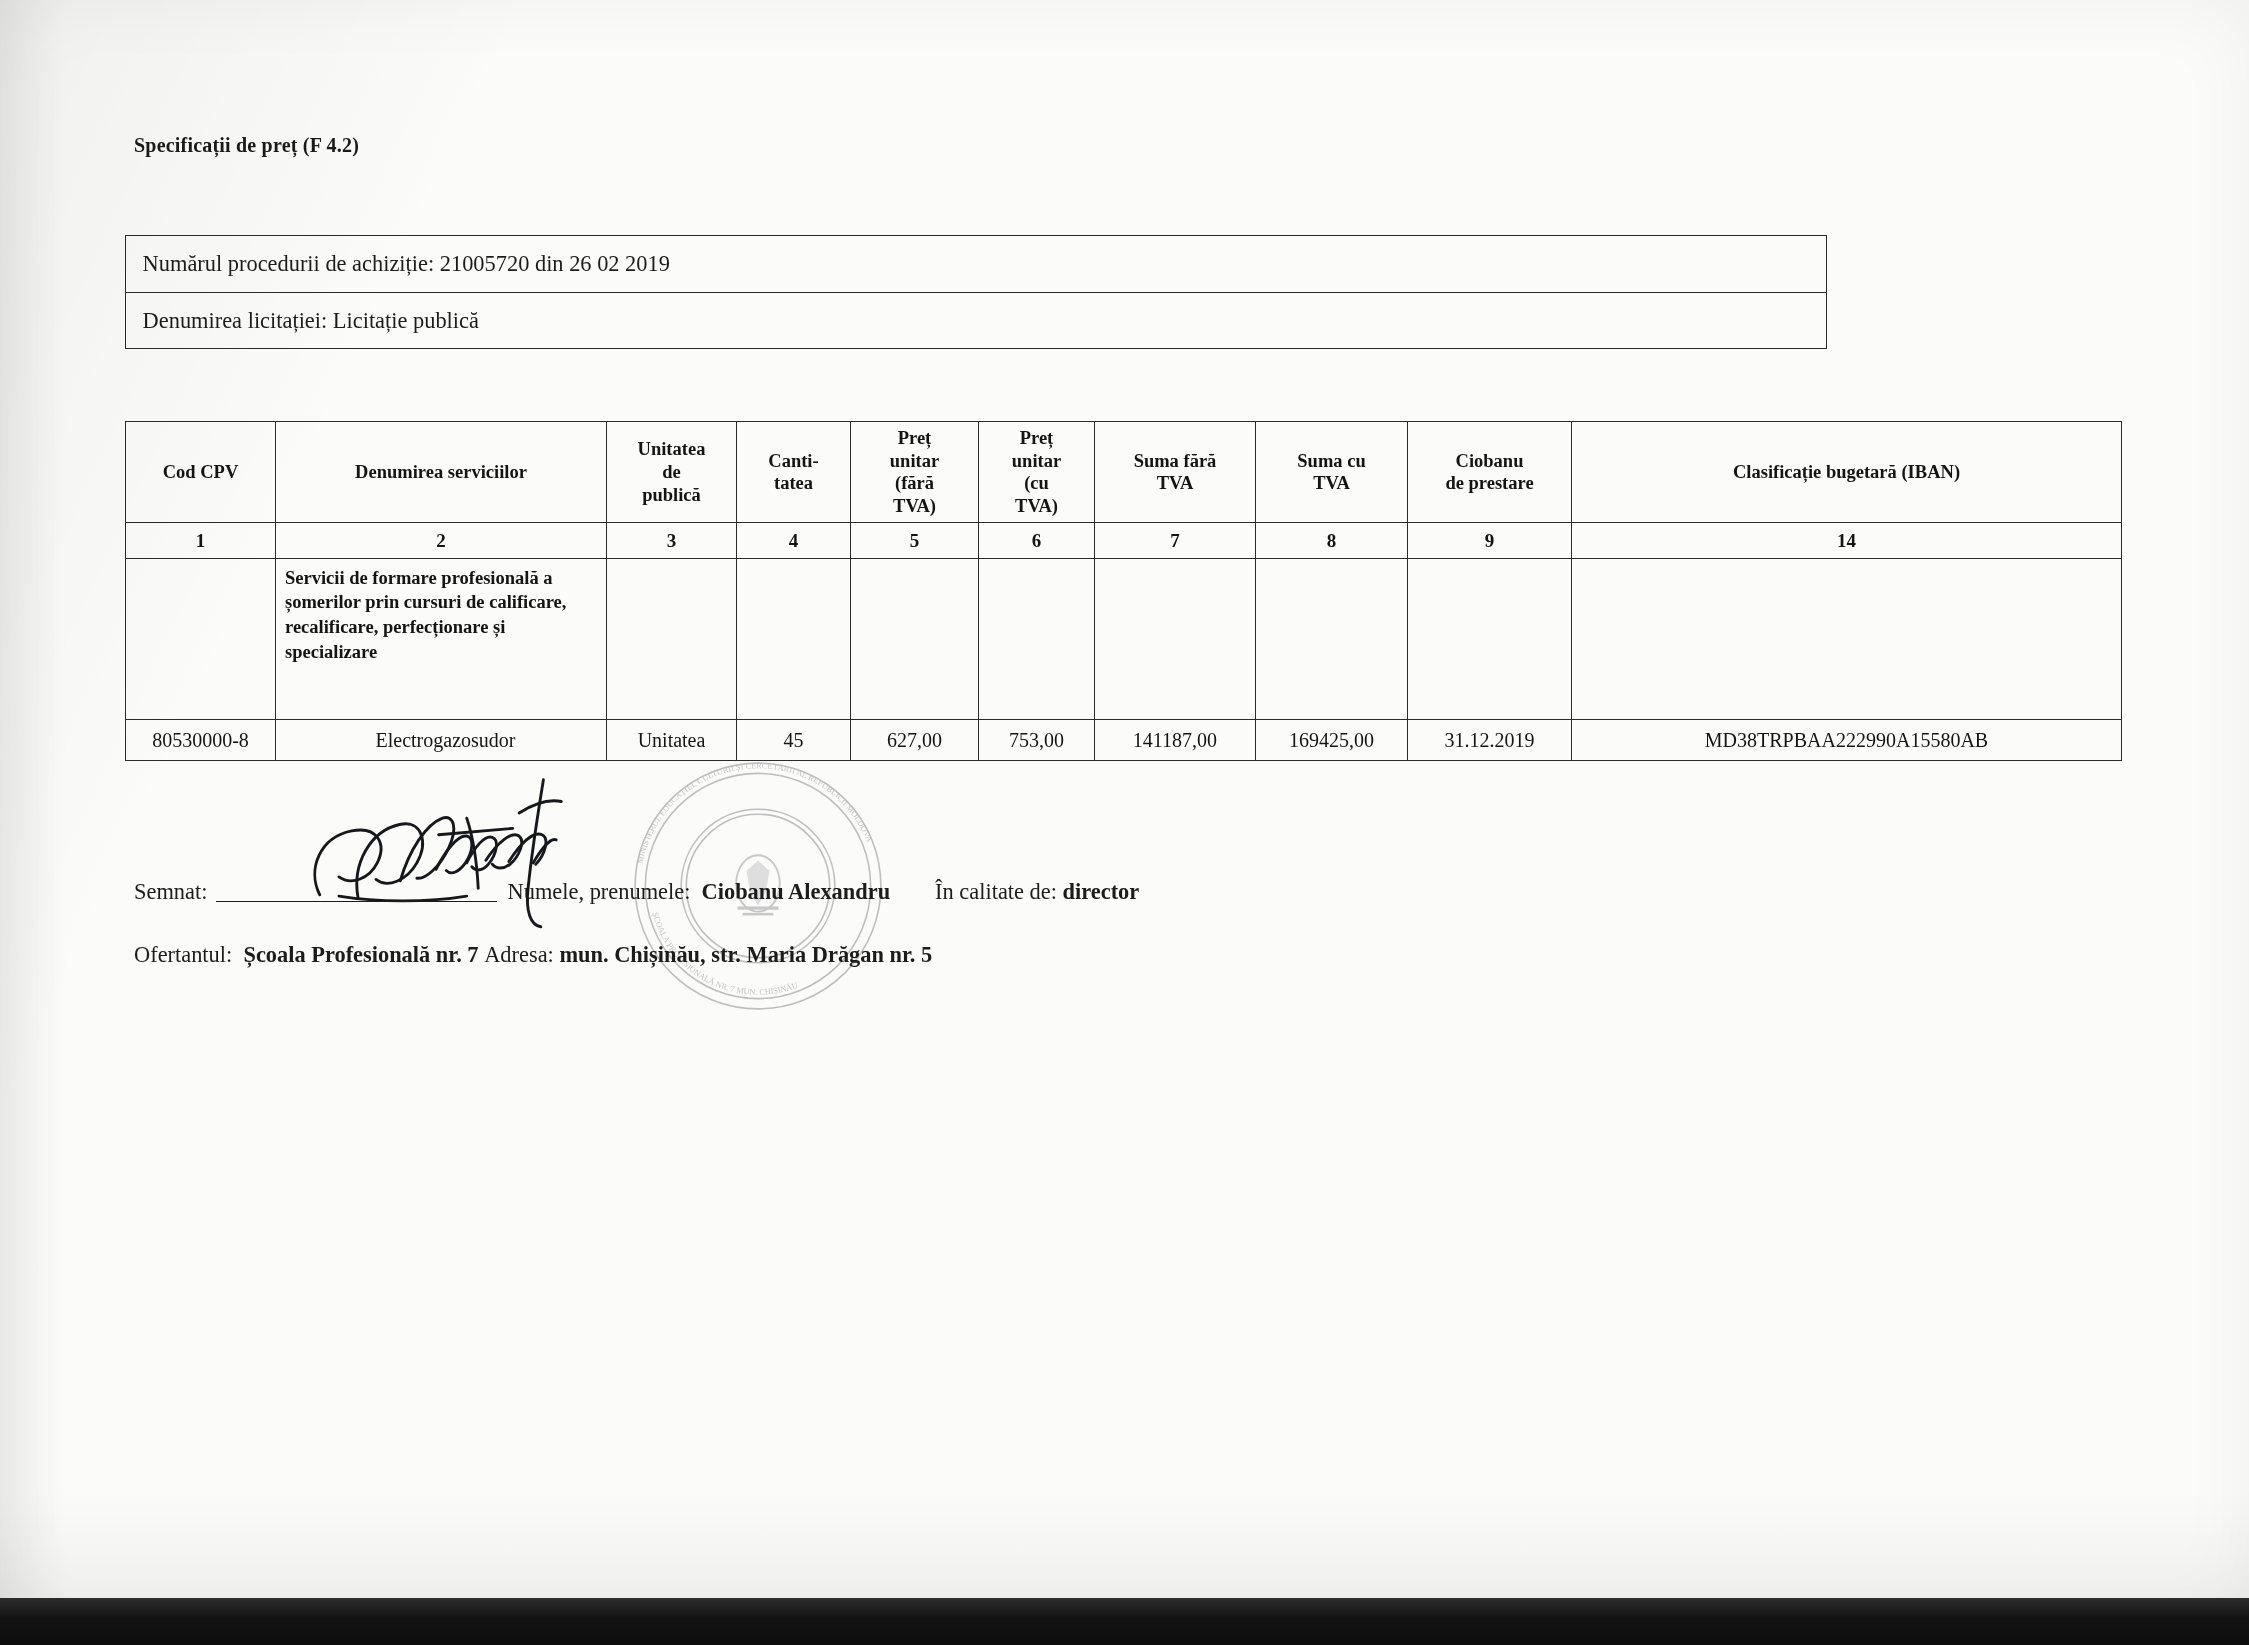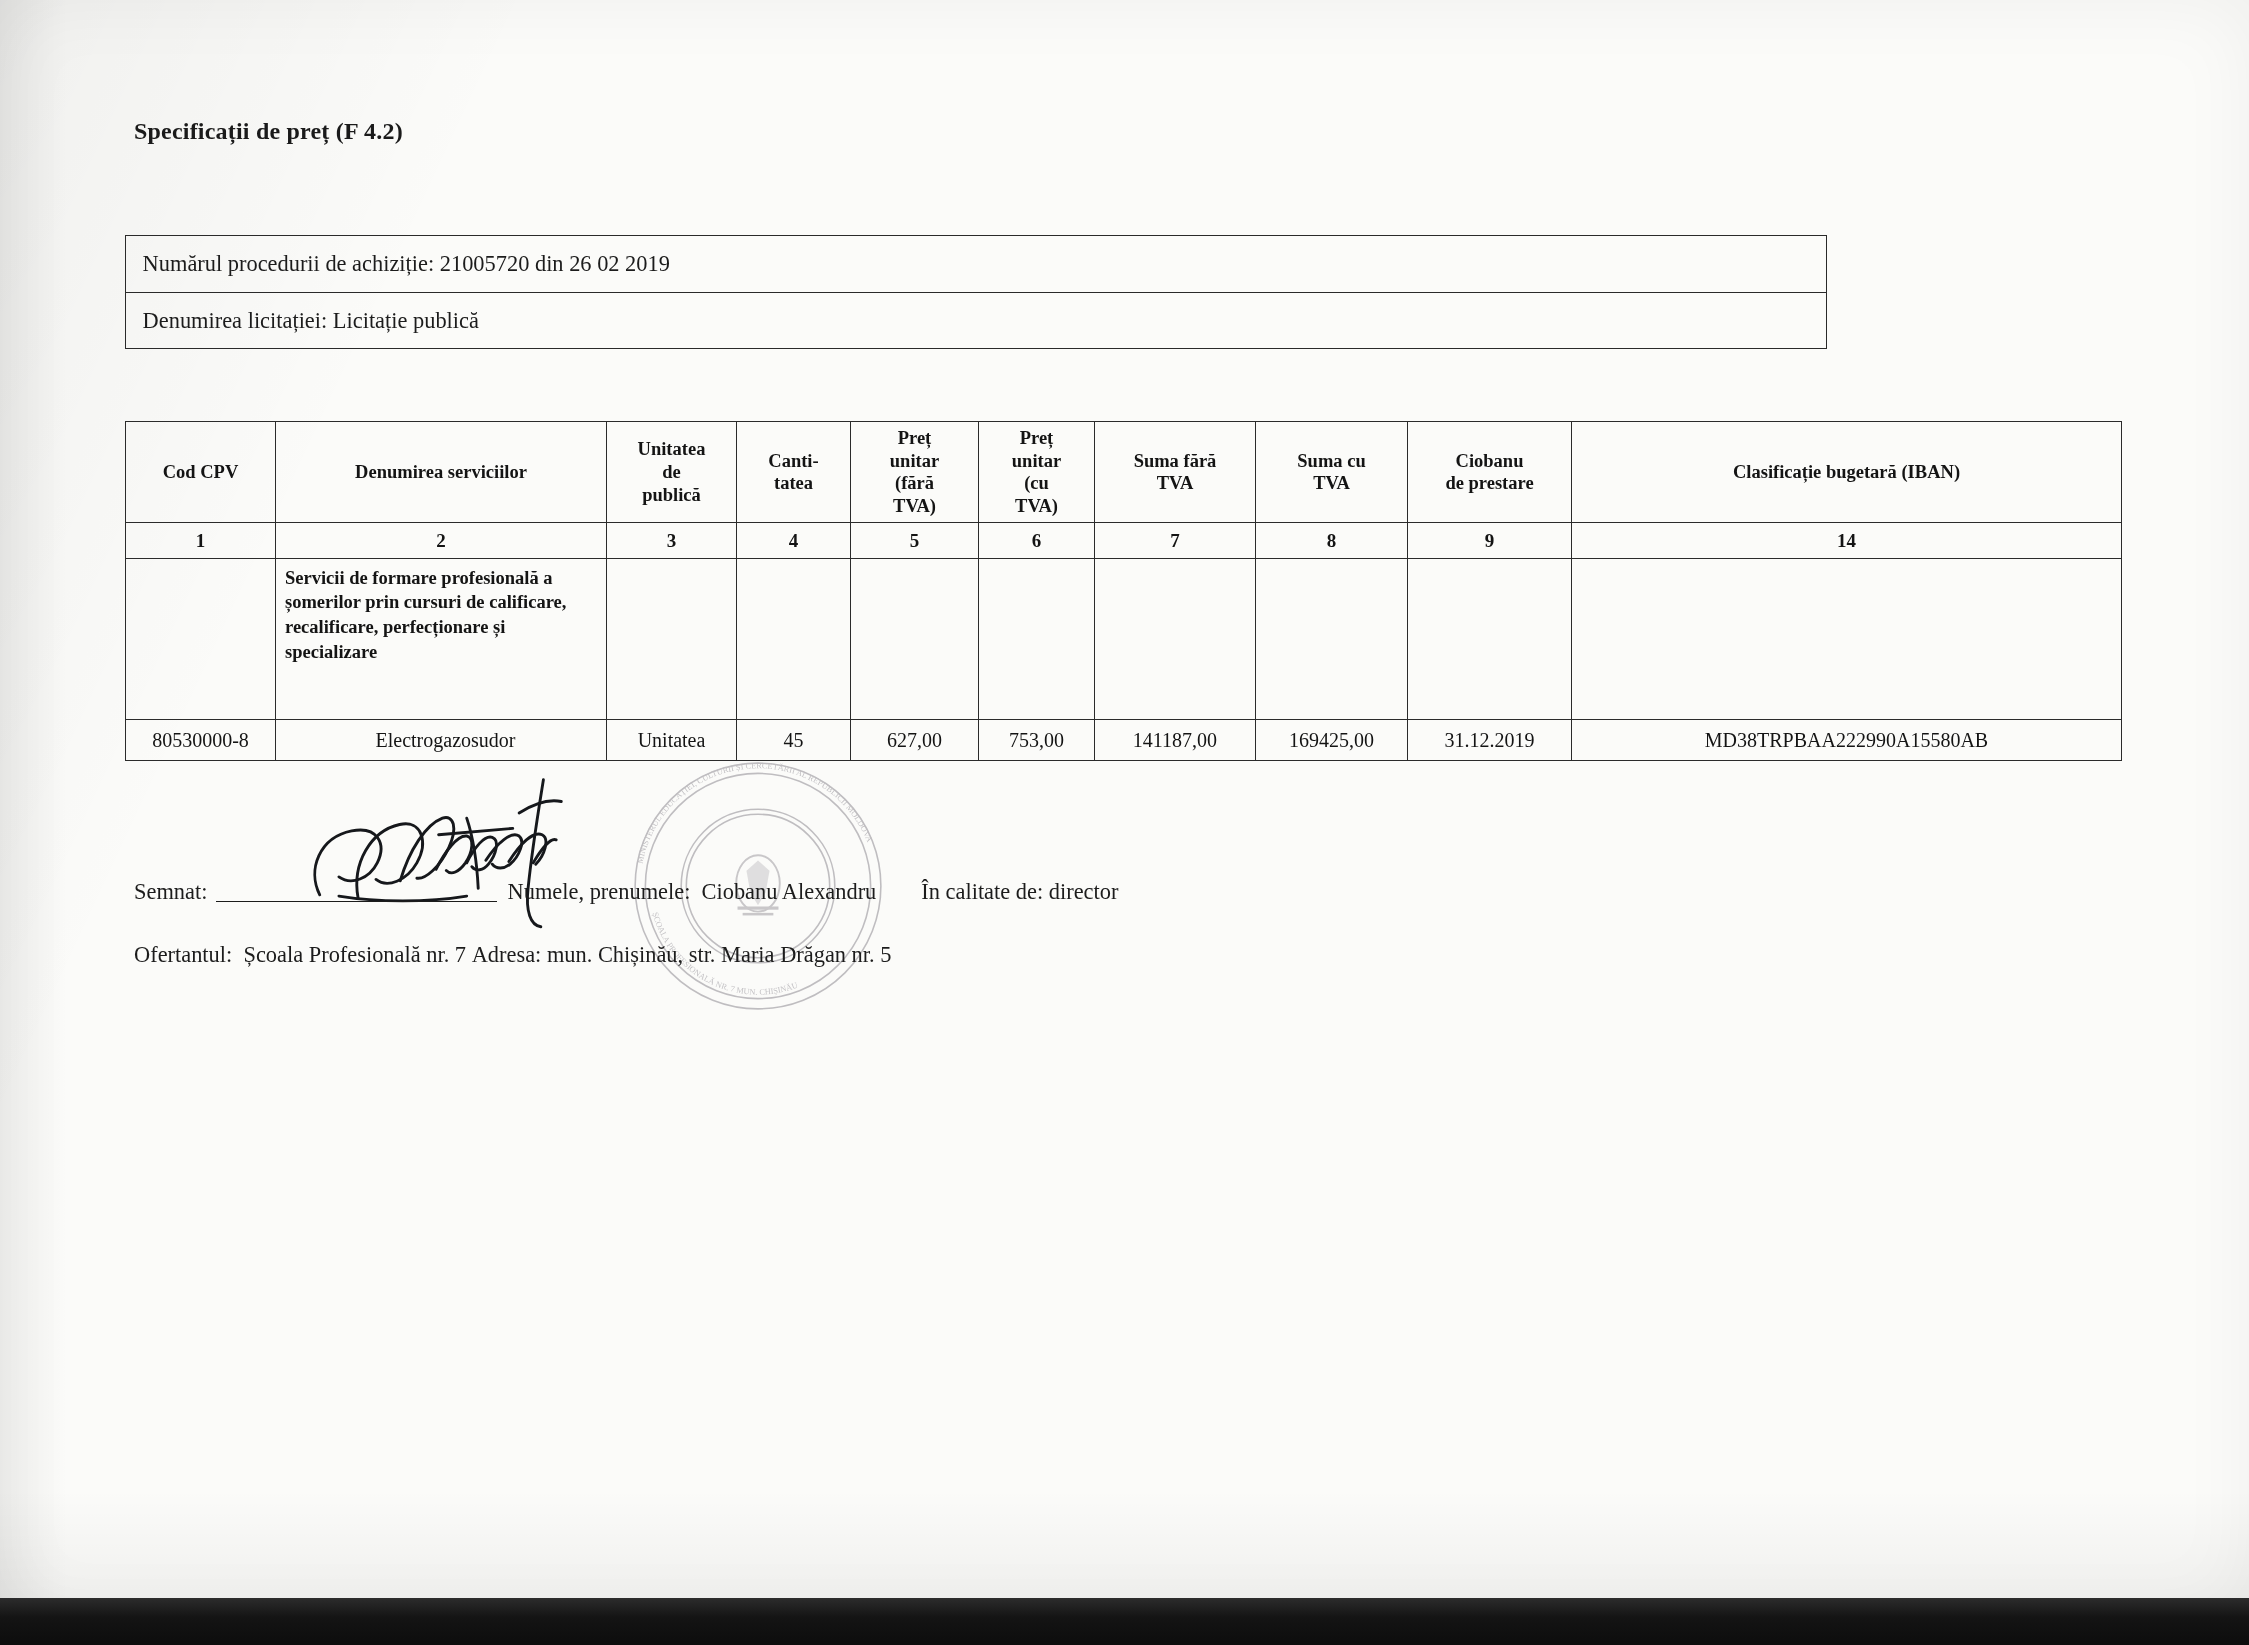--- a/index.html
+++ b/index.html
@@ -30,22 +30,22 @@
     position: absolute;
     left: 0;
     top: 1598px;
     width: 2250px;
     height: 48px;
     background: linear-gradient(180deg, #2c2c2c 0%, #141414 40%, #0c0c0c 100%);
   }
   .doc-title {
     position: absolute;
     left: 134px;
-    top: 118px;
-    font-size: 24px;
+    top: 134px;
+    font-size: 20px;
     font-weight: bold;
     letter-spacing: 0.2px;
     color: #1a1a1a;
   }
 
   
   .info-box {
     position: absolute;
     left: 125px;
     top: 235px;
@@ -124,21 +124,21 @@
   }
   .sig-line2 {
     position: absolute;
     left: 134px;
     top: 942px;
     font-size: 22.4px;
     color: #1c1c1c;
     white-space: nowrap;
   }
   .b {
-    font-weight: normal;
+    font-weight: bold;
   }
   .sig-underline {
     display: inline-block;
     width: 281px;
     border-bottom: 1.9px solid #1c1c1c;
     height: 22px;
     margin: 0 10.2px -2.6px 9px;
   }
   .spacer-lg { display:inline-block; width: 45px; }
 

